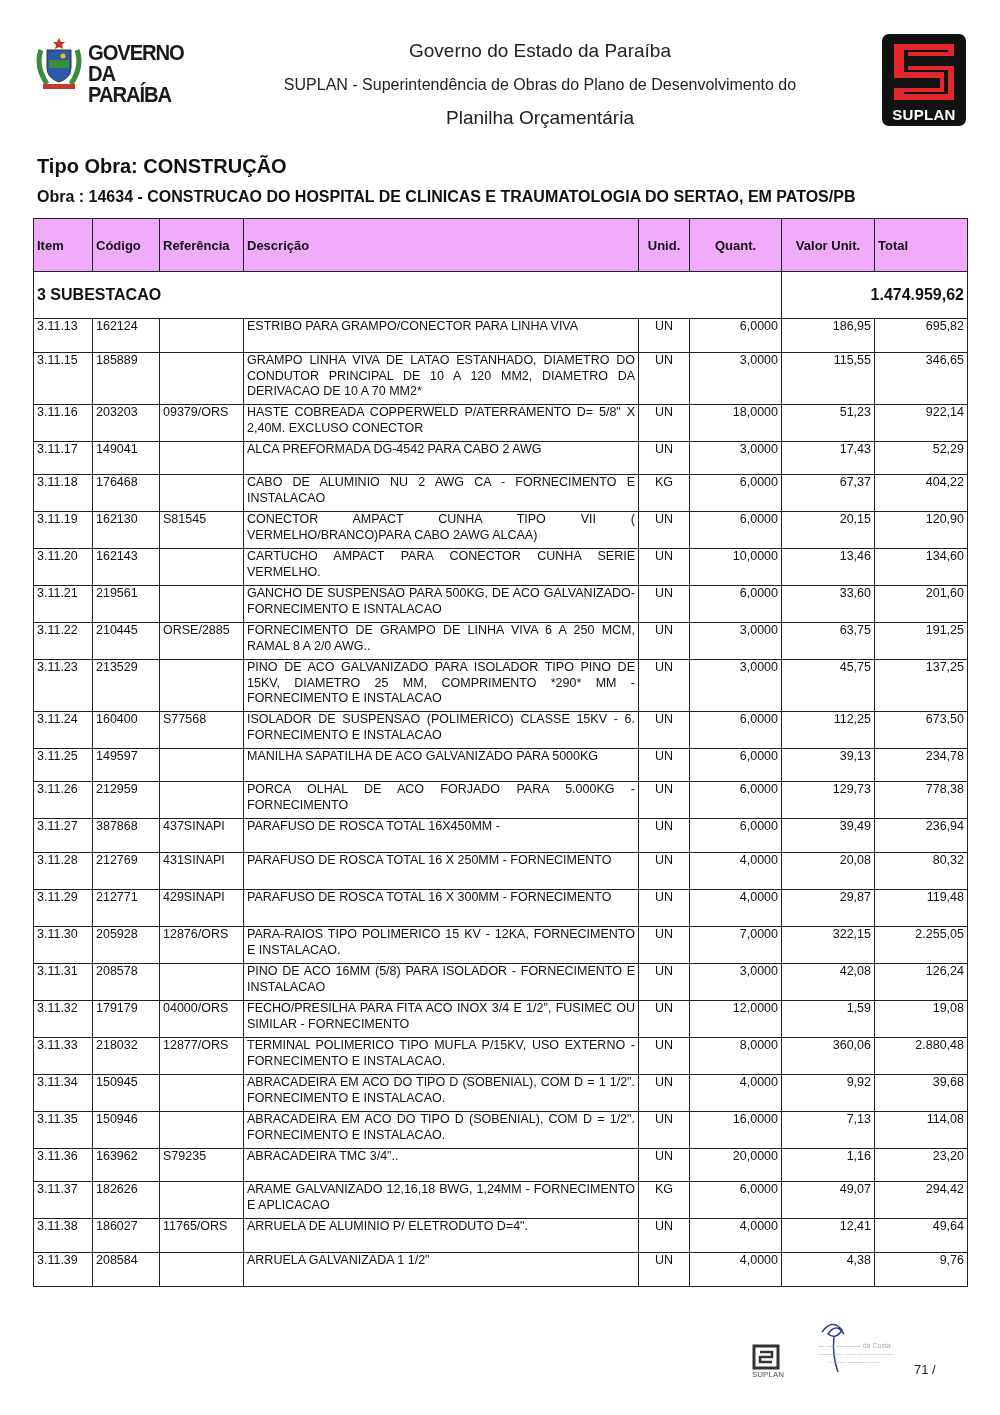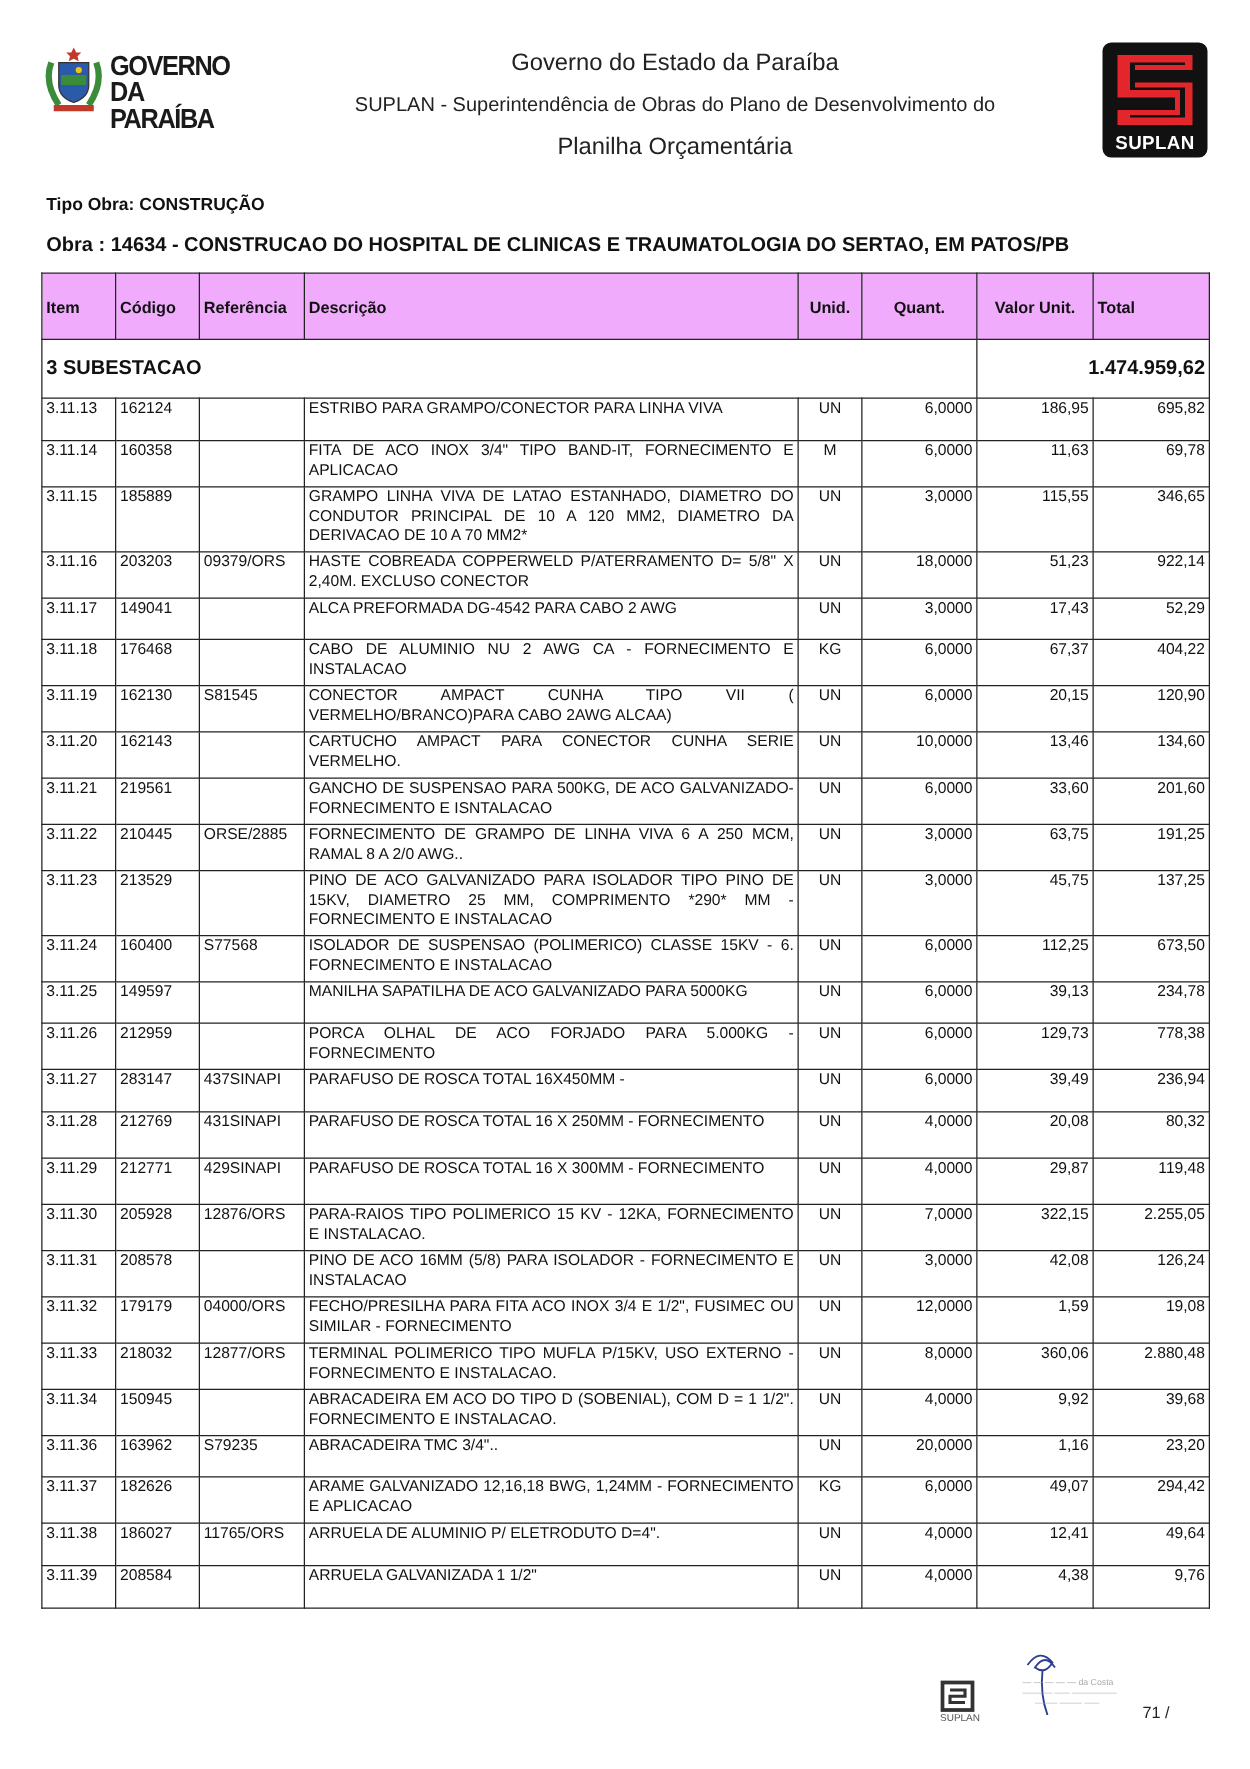--- a/index.html
+++ b/index.html
@@ -7,21 +7,21 @@
   .gov-logo { position:absolute; left:33px; top:36px; width:170px; height:58px; }
   .gov-crest { position:absolute; left:0; top:0; width:52px; height:56px; }
   .gov-text { position:absolute; left:55px; top:6px; font-family:"Liberation Sans", sans-serif; font-weight:bold; font-size:22px; line-height:21px; color:#1a1a1a; letter-spacing:-1.2px; transform:scaleX(0.92); transform-origin:left top; }
   .hdr-line { position:absolute; left:0; width:1000px; text-align:center; font-family:"Liberation Sans", sans-serif; color:#222; }
   .hdr-1 { top:40px; font-size:19px; left:40px; }
   .hdr-2 { top:76px; font-size:16px; left:40px; }
   .hdr-3 { top:107px; font-size:19px; left:40px; }
   .suplan-logo { position:absolute; left:882px; top:34px; width:84px; height:92px; background:#111; border-radius:7px; }
   .suplan-logo svg { position:absolute; left:8px; top:6px; }
   .suplan-text { position:absolute; left:0; width:84px; bottom:3px; text-align:center; color:#fff; font-weight:bold; font-size:15px; font-family:"Liberation Sans", sans-serif; letter-spacing:0.3px; }
-  .tipo { position:absolute; left:37px; top:155px; font-weight:bold; font-size:14px;text-align:center; }
+  .tipo { position:absolute; left:37px; top:155px; font-weight:bold; font-size:20px;text-align:center; }
   .obra { position:absolute; left:37px; top:188px; font-weight:bold; font-size:16px; }
   table.grid { position:absolute; left:33px; top:218px; width:934px; border-collapse:collapse; table-layout:fixed; font-size:12.5px; }
   table.grid td, table.grid th { border:1.5px solid #222; padding:0 3px; vertical-align:top; }
   table.grid th { background:#f0abfc; height:52px; vertical-align:middle; font-weight:bold; font-size:13px; text-align:left; }
   th.c-unid, td.c-unid { text-align:center !important; }
   th.c-quant, th.c-vu { text-align:center !important; }
   th.c-total { text-align:left; }
   td.num { text-align:right; }
   tr.section td { height:46px; vertical-align:middle; font-weight:bold; font-size:16px; }
   td.desc { line-height:15.5px; padding-top:3px; }
@@ -94,30 +94,20 @@
   <tr style="height: 34px;">
         <td class="cell">3.11.13</td>
         <td class="cell">162124</td>
         <td class="cell"></td>
         <td class="desc" style="text-align: justify; text-align-last: left;">ESTRIBO PARA GRAMPO/CONECTOR PARA LINHA VIVA</td>
         <td class="cell c-unid">UN</td>
         <td class="cell num">6,0000</td>
         <td class="cell num">186,95</td>
         <td class="cell num">695,82</td>
       </tr>
-      <tr style="height: 37px;">
-        <td class="cell">3.11.14</td>
-        <td class="cell">160358</td>
-        <td class="cell"></td>
-        <td class="desc" style="text-align: justify; text-align-last: left;">FITA DE ACO INOX 3/4" TIPO BAND-IT, FORNECIMENTO E APLICACAO</td>
-        <td class="cell c-unid">M</td>
-        <td class="cell num">6,0000</td>
-        <td class="cell num">11,63</td>
-        <td class="cell num">69,78</td>
-      </tr>
       <tr style="height: 52px;">
         <td class="cell">3.11.15</td>
         <td class="cell">185889</td>
         <td class="cell"></td>
         <td class="desc" style="text-align: justify; text-align-last: left;">GRAMPO LINHA VIVA DE LATAO ESTANHADO, DIAMETRO DO CONDUTOR PRINCIPAL DE 10 A 120 MM2, DIAMETRO DA DERIVACAO DE 10 A 70 MM2*</td>
         <td class="cell c-unid">UN</td>
         <td class="cell num">3,0000</td>
         <td class="cell num">115,55</td>
         <td class="cell num">346,65</td>
       </tr>
@@ -226,21 +216,21 @@
         <td class="cell">212959</td>
         <td class="cell"></td>
         <td class="desc" style="text-align: justify; text-align-last: left;">PORCA OLHAL DE ACO FORJADO PARA 5.000KG - FORNECIMENTO</td>
         <td class="cell c-unid">UN</td>
         <td class="cell num">6,0000</td>
         <td class="cell num">129,73</td>
         <td class="cell num">778,38</td>
       </tr>
       <tr style="height: 34px;">
         <td class="cell">3.11.27</td>
-        <td class="cell">283147</td>
+        <td class="cell">387868</td>
         <td class="cell">437SINAPI</td>
         <td class="desc" style="text-align: justify; text-align-last: left;">PARAFUSO DE ROSCA TOTAL 16X450MM -</td>
         <td class="cell c-unid">UN</td>
         <td class="cell num">6,0000</td>
         <td class="cell num">39,49</td>
         <td class="cell num">236,94</td>
       </tr>
       <tr style="height: 37px;">
         <td class="cell">3.11.28</td>
         <td class="cell">212769</td>
@@ -303,20 +293,30 @@
       </tr>
       <tr style="height: 37px;">
         <td class="cell">3.11.34</td>
         <td class="cell">150945</td>
         <td class="cell"></td>
         <td class="desc" style="text-align: justify; text-align-last: left;">ABRACADEIRA EM ACO DO TIPO D (SOBENIAL), COM D = 1 1/2". FORNECIMENTO E INSTALACAO.</td>
         <td class="cell c-unid">UN</td>
         <td class="cell num">4,0000</td>
         <td class="cell num">9,92</td>
         <td class="cell num">39,68</td>
+      </tr>
+      <tr style="height: 37px;">
+        <td class="cell">3.11.35</td>
+        <td class="cell">150946</td>
+        <td class="cell"></td>
+        <td class="desc" style="text-align: justify; text-align-last: left;">ABRACADEIRA EM ACO DO TIPO D (SOBENIAL), COM D = 1/2". FORNECIMENTO E INSTALACAO.</td>
+        <td class="cell c-unid">UN</td>
+        <td class="cell num">16,0000</td>
+        <td class="cell num">7,13</td>
+        <td class="cell num">114,08</td>
       </tr>
       <tr style="height: 33px;">
         <td class="cell">3.11.36</td>
         <td class="cell">163962</td>
         <td class="cell">S79235</td>
         <td class="desc" style="text-align: justify; text-align-last: left;">ABRACADEIRA TMC 3/4"..</td>
         <td class="cell c-unid">UN</td>
         <td class="cell num">20,0000</td>
         <td class="cell num">1,16</td>
         <td class="cell num">23,20</td>

